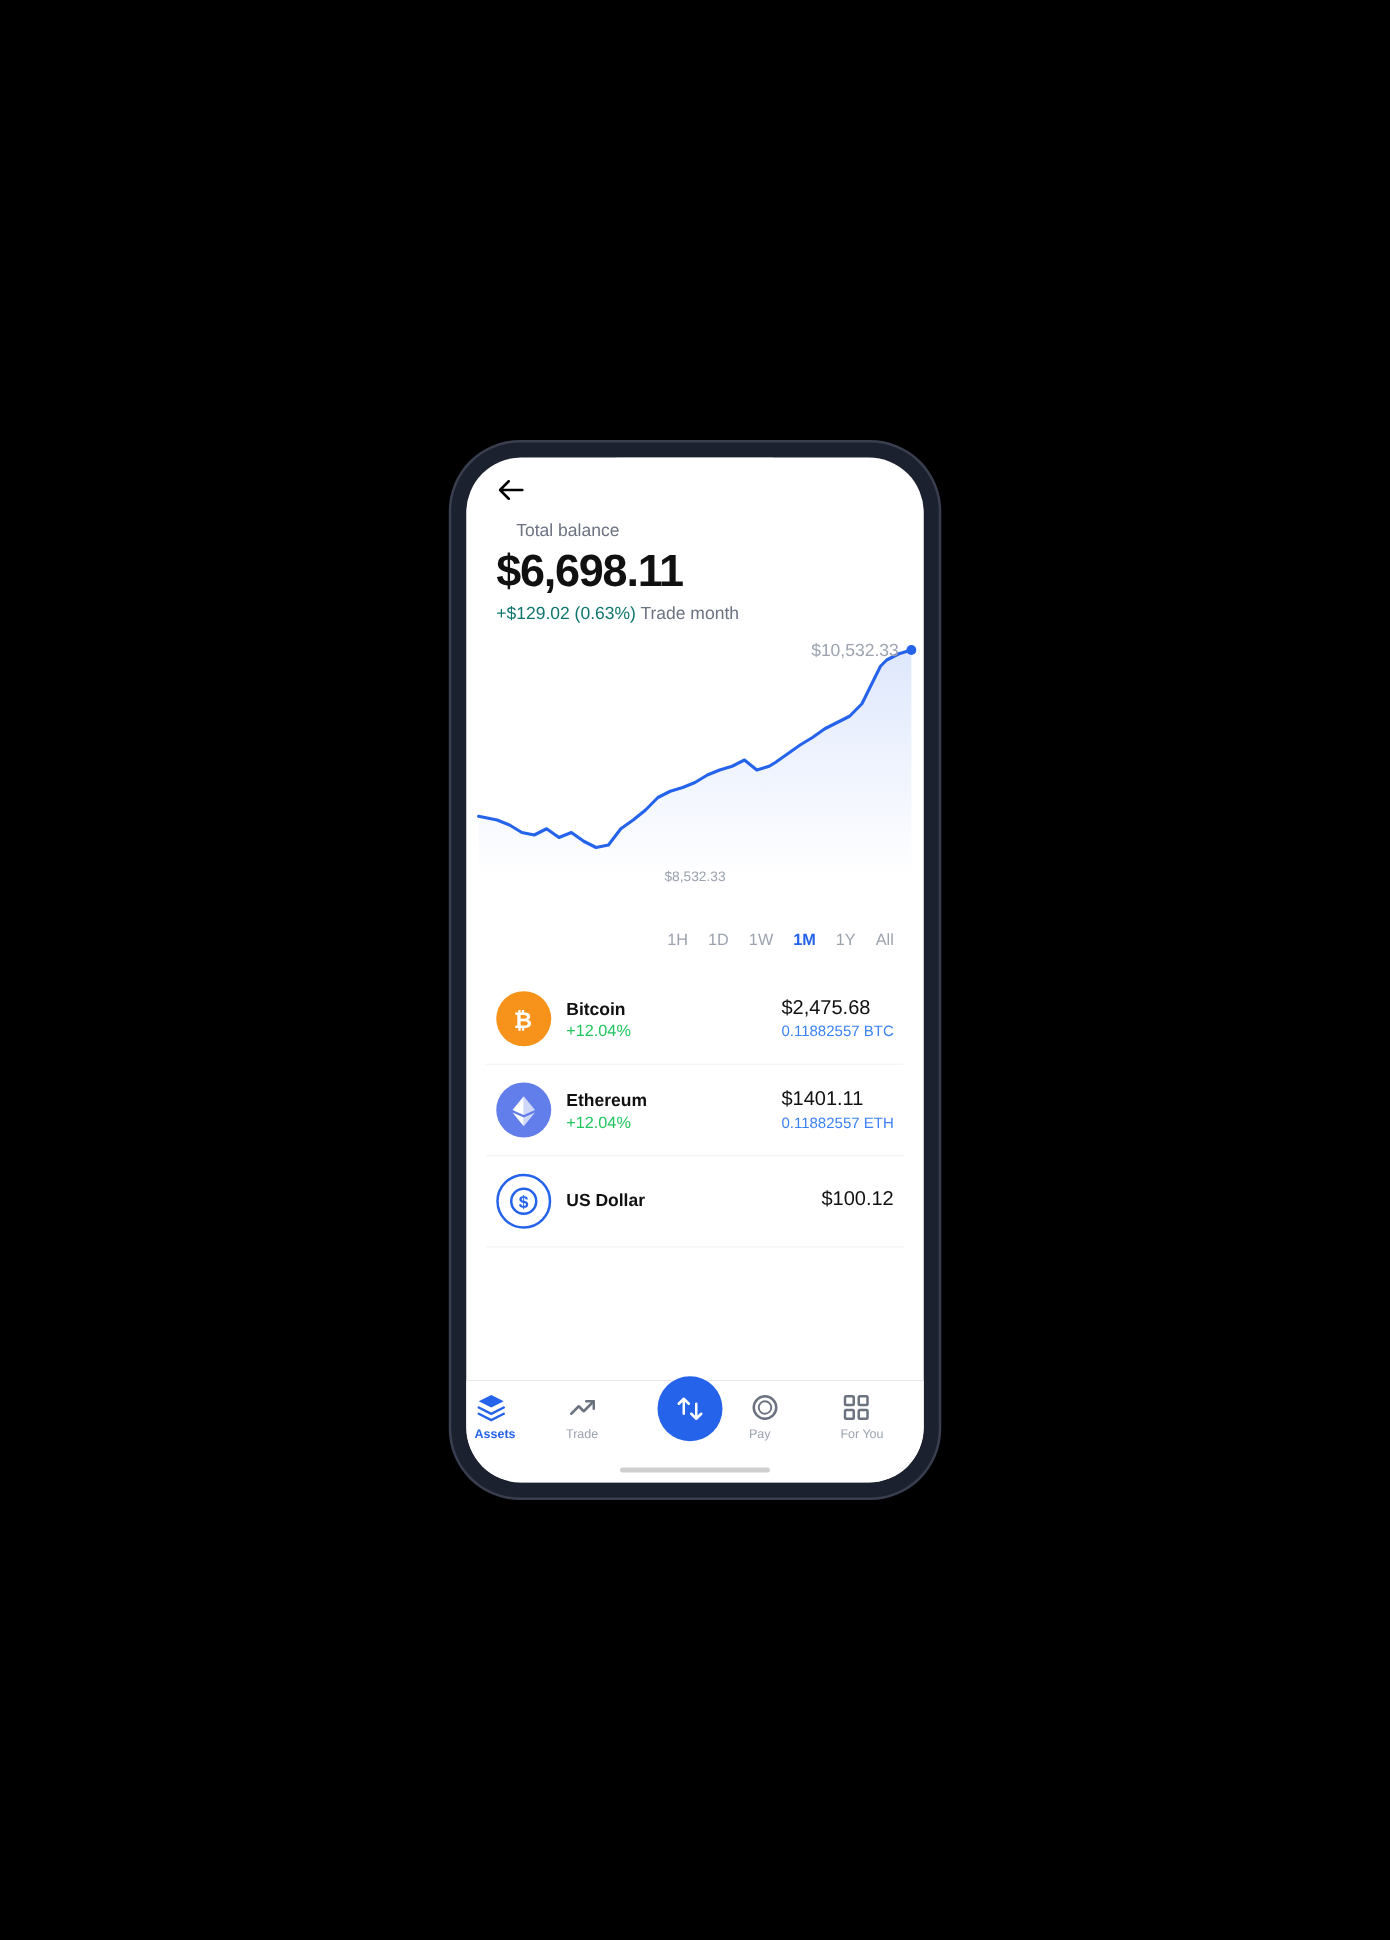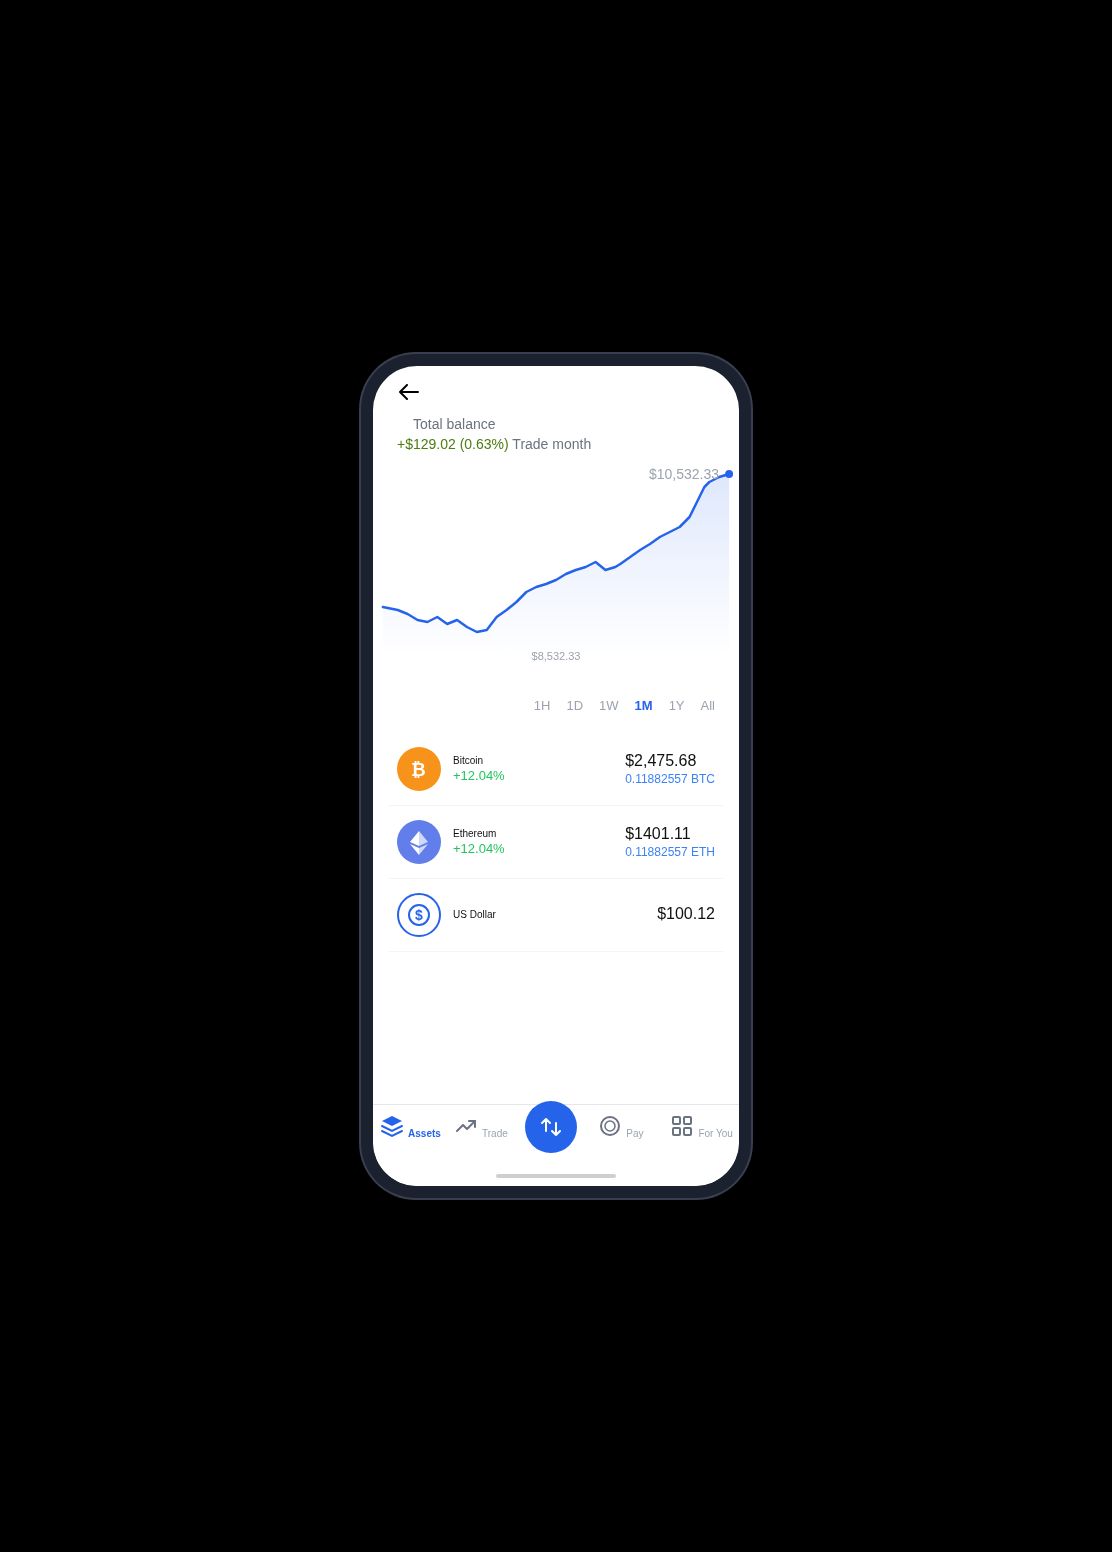--- a/index.html
+++ b/index.html
@@ -189,22 +189,22 @@
       flex-shrink: 0;
     }
 
     .asset-icon-btc { background: #f7931a; }
     .asset-icon-eth { background: #627eea; }
     .asset-icon-usd { background: #fff; border: 2px solid #2563eb; }
 
     .asset-info { flex: 1; }
 
     .asset-name {
-      font-size: 10px;
-      font-weight: 400;
+      font-size: 14px;
+      font-weight: 700;
       color: #111;
       margin-bottom: 2px;
     }
 
     .asset-change-positive {
       font-size: 13px;
       color: #22c55e;
       font-weight: 500;
     }
 
@@ -233,21 +233,22 @@
       border-top: 1px solid #e5e7eb;
       display: flex;
       align-items: flex-start;
       justify-content: space-around;
       padding-top: 8px;
       border-radius: 0 0 44px 44px;
     }
 
     .nav-item {
       display: flex;
-      align-items: flex-end;
+      flex-direction: column;
+      align-items: flex-start;
       gap: 3px;
       cursor: pointer;
       min-width: 60px;
     }
 
     .nav-icon {
       width: 26px;
       height: 26px;
       display: flex;
       align-items: center;
@@ -317,21 +318,22 @@
       <div class="top-nav">
         <div class="back-btn">
           <svg width="20" height="16" viewBox="0 0 20 16">
             <path d="M8 1L1 8l7 7M1 8h18" stroke="#000" stroke-width="2" stroke-linecap="round" stroke-linejoin="round" fill="none"></path>
           </svg>
         </div>
       </div>
 
       <div class="balance-section">
         <div class="balance-label">Total balance</div>
-        <div class="balance-change"><span style="color:#4d7c0f;font-weight:500">+$129.02 (0.63%)</span> <span style="color:#6b7280">Trade month</span></div>
+        <div class="balance-amount">$6,698.11</div>
+        <div class="balance-change"><span style="color:#0f766e;font-weight:500">+$129.02 (0.63%)</span> <span style="color:#6b7280">Trade month</span></div>
       </div>
 
       <div class="chart-container">
         <span class="chart-label-high">$10,532.33</span>
         <svg class="chart-svg" viewBox="0 0 370 200" preserveAspectRatio="none">
           <defs>
             <linearGradient id="chartGrad" x1="0" y1="0" x2="0" y2="1">
               <stop offset="0%" stop-color="#2563eb" stop-opacity="0.15"></stop>
               <stop offset="100%" stop-color="#2563eb" stop-opacity="0"></stop>
             </linearGradient>

